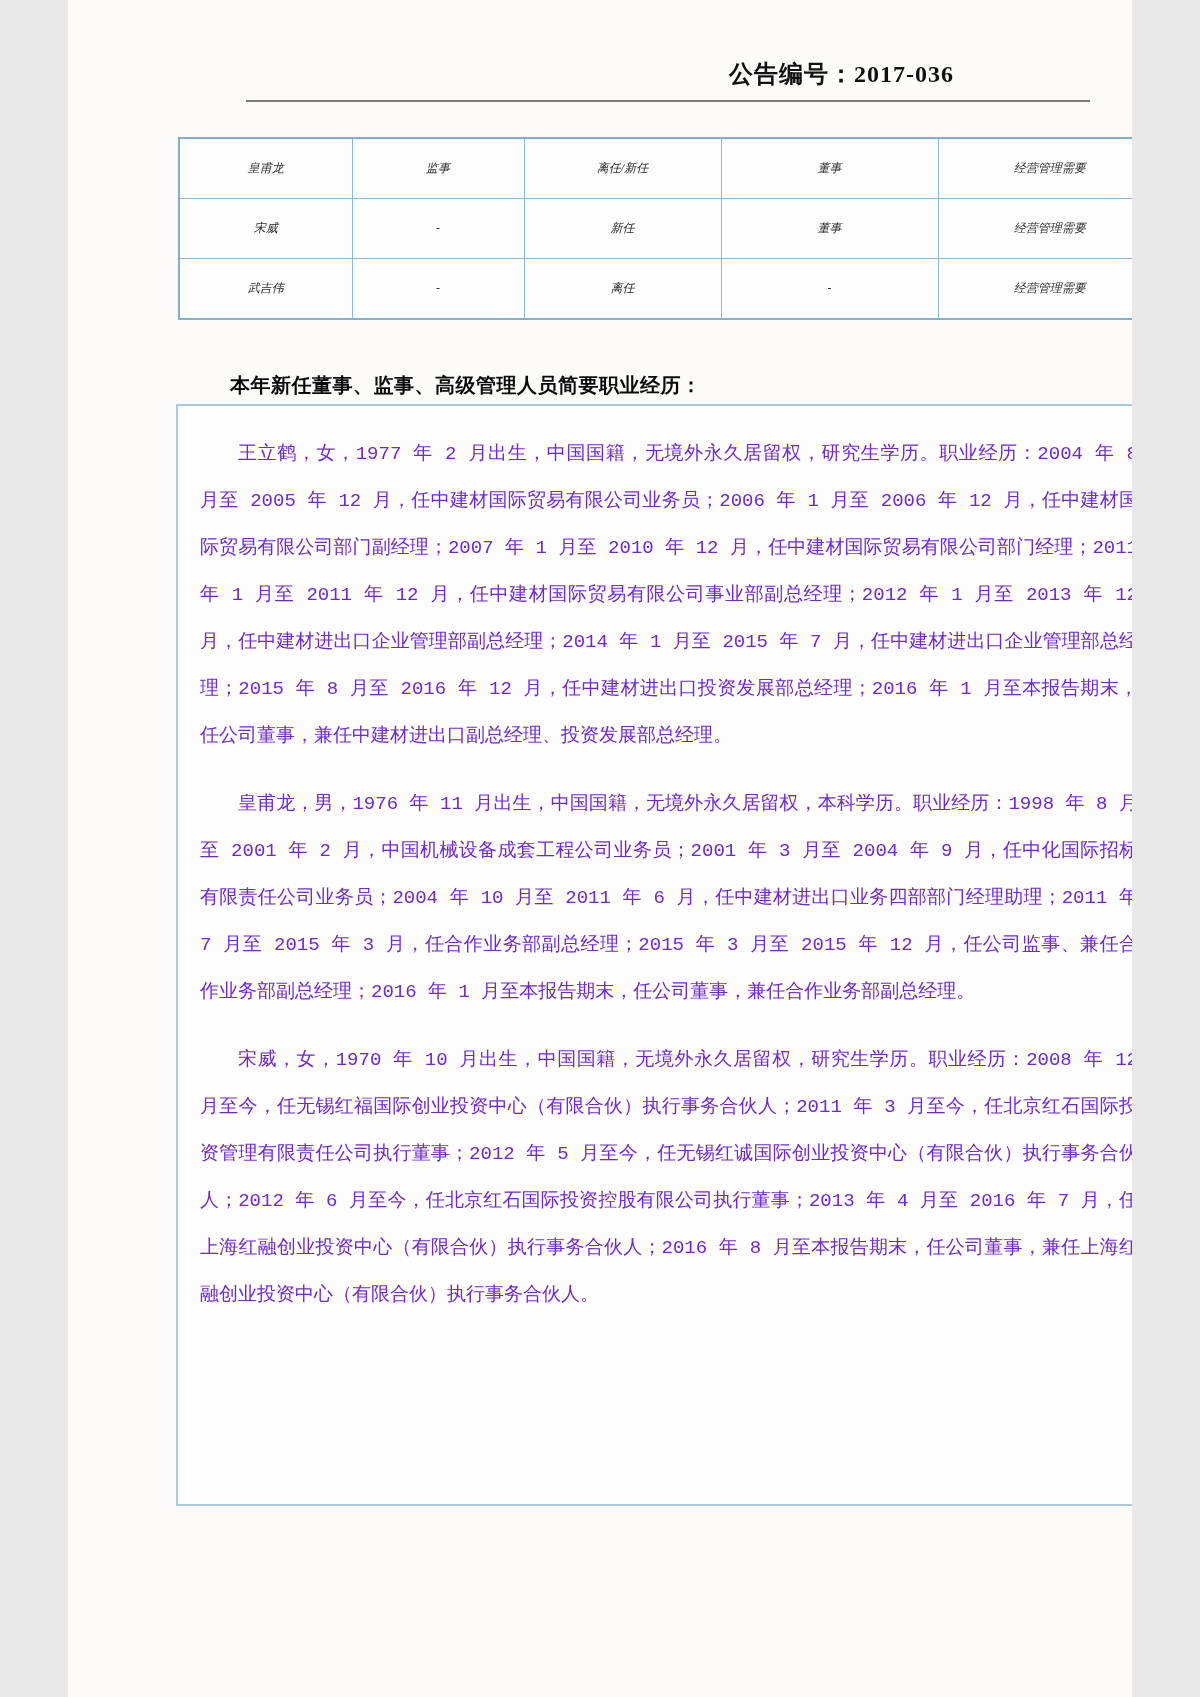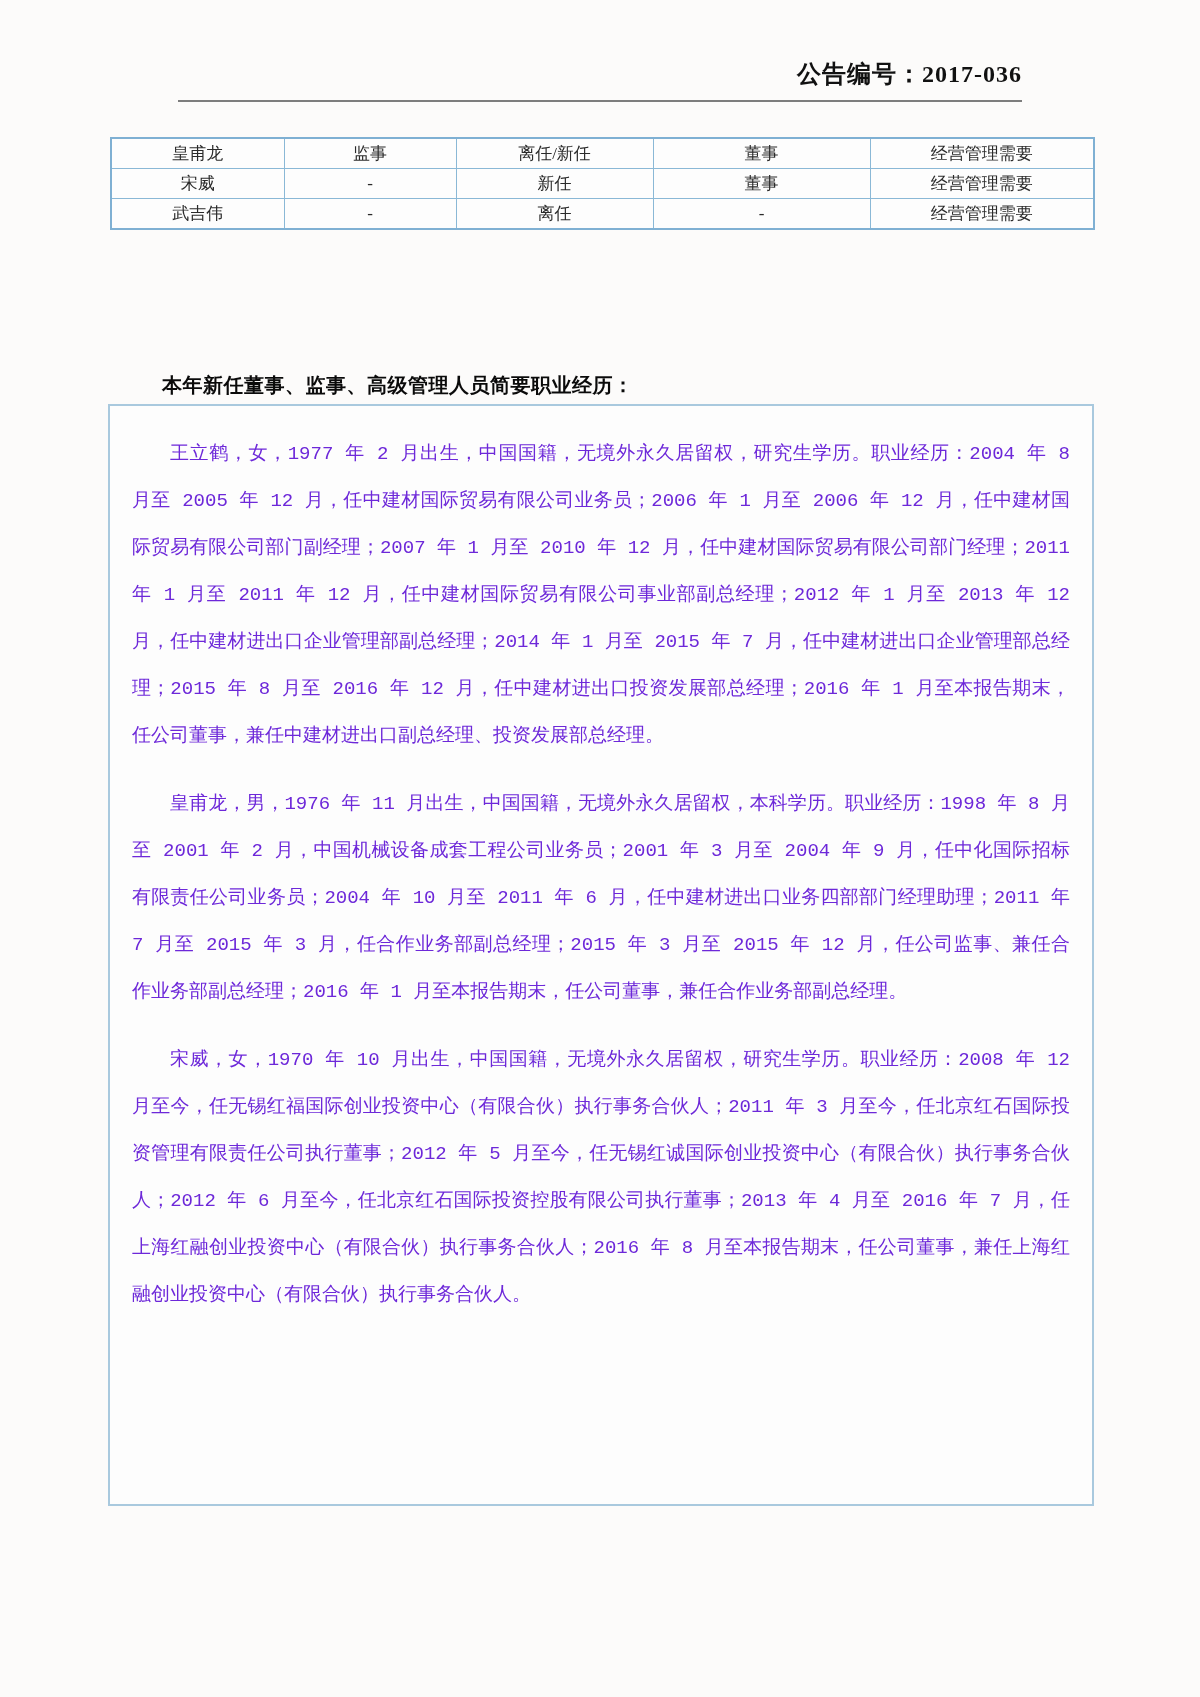--- a/index.html
+++ b/index.html
@@ -2,21 +2,21 @@
 <html><head>
 <meta charset="utf-8">
 <style>
   html, body {
     margin: 0;
     padding: 0;
     background: #e8e8e8;
   }
   .page {
     position: relative;
-    width: 1200px;
+    width: 1064px;
     height: 1697px;
     margin: 0 auto;
     background: #fcfbfa;
     color: #1e1e1e;
     font-family: "Liberation Serif", "DejaVu Serif", serif;
     overflow: hidden;
   }
   .doc-number {
     position: absolute;
     top: 58px;
@@ -41,26 +41,27 @@
     width: 983px;
     border-collapse: collapse;
     table-layout: fixed;
     border: 2px solid #7fb0d3;
     background: #fdfdfd;
   }
   table.roster td {
     border: 1px solid #8ab8d6;
     text-align: center;
     vertical-align: middle;
-    font-size: 17px;
+    font-size: 12px;
     line-height: 27px;
-    padding: 1px 6px;
+    padding: 16px 6px;
     color: #2a2a2a;
     white-space: pre-line;
     overflow: hidden;
+    font-style: italic;
   }
   table.roster tr { height: 30px; }
   table.roster tr.tall { height: 80px; }
   .section-heading {
     position: absolute;
     top: 372px;
     left: 162px;
     font-family: Liberation Serif, serif;
     font-weight: bold;
     font-size: 20px;

